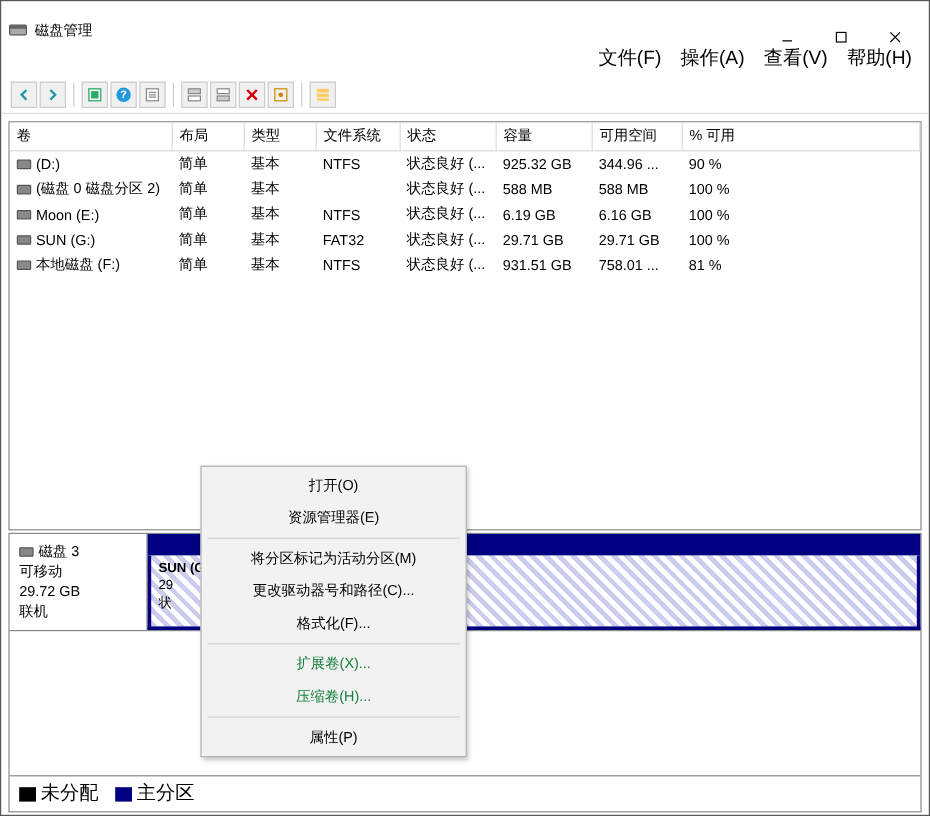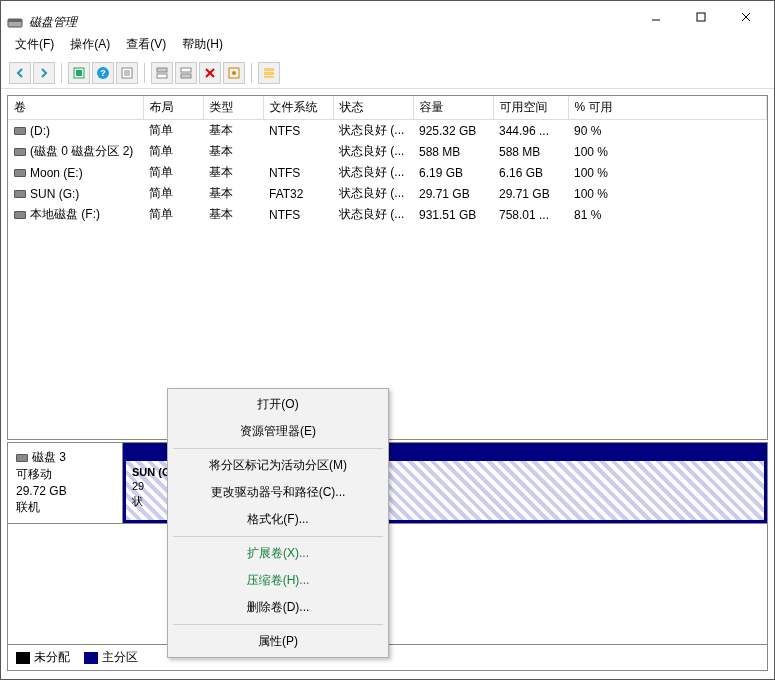--- a/index.html
+++ b/index.html
@@ -1,43 +1,43 @@
 <!DOCTYPE html>
 <html><head>
 <meta charset="utf-8">
 <style>
   * { box-sizing: border-box; margin: 0; padding: 0; }
   body { font-family: "Segoe UI", "Microsoft YaHei", sans-serif; font-size: 12px; background: #fff; }
   .window { width: 775px; height: 680px; border: 1px solid #555; position: relative; background: #fff; }
-  .titlebar { display: flex; align-items: flex-end; height: 30px; padding: 0 6px; font-style: italic; }
+  .titlebar { display: flex; align-items: flex-start; height: 30px; padding: 16px 6px; }
   .titlebar-icon { width: 16px; height: 16px; margin-right: 6px; display: inline-flex; align-items: center; justify-content: center; }
   .titlebar-title { flex: 1; font-size: 12px; }
   .title-controls { display: flex; gap: 0; }
   .title-btn { width: 45px; height: 28px; display: flex; align-items: center; justify-content: center; }
-  .menubar { display: flex; gap: 0; padding: 2px 6px; font-size: 12px; }
+  .menubar { display: flex; gap: 0; padding: 2px 6px; font-size: 16px; justify-content: flex-end; }
   .menubar span { padding: 3px 8px; }
   .toolbar { display: flex; gap: 2px; padding: 4px 8px; border-bottom: 1px solid #ddd; align-items: center; }
   .tbtn { width: 22px; height: 22px; border: 1px solid #ccc; display: flex; align-items: center; justify-content: center; background: #f0f0f0; }
   .tbtn svg { width: 14px; height: 14px; }
   .toolsep { width: 1px; height: 20px; background: #ccc; margin: 0 4px; }
   .content { padding: 6px; display: flex; flex-direction: column; gap: 2px; height: calc(100% - 90px); }
   .table-container { border: 1px solid #888; flex: 1; overflow: hidden; background: #fff; }
   table { width: 100%; border-collapse: collapse; font-size: 12px; }
   thead th { text-align: left; background: #fff; padding: 3px 6px; border-right: 1px solid #ddd; border-bottom: 1px solid #ddd; font-weight: normal; }
   tbody td { padding: 2px 6px; white-space: nowrap; }
   .disk-icon { display: inline-block; width: 12px; height: 8px; background: #888; border: 1px solid #555; border-radius: 1px; margin-right: 4px; vertical-align: middle; }
   .disk-area { border: 1px solid #888; min-height: 100px; background: #fff; position: relative; }
   .disk-row { display: flex; border-bottom: 1px solid #888; }
   .disk-info { width: 115px; padding: 6px 8px; border-right: 1px solid #888; font-size: 12px; line-height: 1.4; }
   .disk-info .dname { font-weight: normal; }
   .disk-info .disk-icon { vertical-align: middle; margin-right: 4px; }
   .disk-partitions { flex: 1; position: relative; }
   .part-header { height: 18px; background: #000080; color: #fff; padding: 2px 6px; font-size: 11px; }
   .part-body { border: 3px solid #000080; border-top: none; height: 62px; background: repeating-linear-gradient(45deg, #cce 0 4px, #fff 4px 8px); padding: 4px 6px; font-size: 11px; line-height: 1.3; }
-  .legend { padding: 4px 8px; font-size: 12px; border-top: 1px solid #888; display: flex; gap: 14px; }
+  .legend { padding: 4px 8px; font-size: 16px; border-top: 1px solid #888; display: flex; gap: 14px; }
   .legend-swatch { display: inline-block; width: 14px; height: 12px; vertical-align: middle; margin-right: 4px; }
   .sw-black { background: #000; }
   .sw-navy { background: #000080; }
   .context-menu { position: absolute; left: 166px; top: 387px; width: 222px; background: #f2f2f2; border: 1px solid #b0b0b0; box-shadow: 2px 2px 4px rgba(0,0,0,0.25); padding: 2px; font-size: 12px; z-index: 10; }
   .menu-item { padding: 5px 30px 5px 30px; text-align: center; }
   .menu-item.disabled { color: #15803d; }
   .menu-sep { height: 1px; background: #d0d0d0; margin: 3px 3px; }
   .highlight-box { position: absolute; border: 2px solid #e00000; pointer-events: none; }
 </style>
 </head>
@@ -246,21 +246,20 @@
   <div class="context-menu">
     <div class="menu-item enabled">打开(O)</div>
     <div class="menu-item enabled">资源管理器(E)</div>
     <div class="menu-sep"></div>
     <div class="menu-item enabled">将分区标记为活动分区(M)</div>
     <div class="menu-item enabled">更改驱动器号和路径(C)...</div>
     <div class="menu-item enabled">格式化(F)...</div>
     <div class="menu-sep"></div>
     <div class="menu-item disabled">扩展卷(X)...</div>
     <div class="menu-item disabled">压缩卷(H)...</div>
-    <div class="menu-item enabled">删除卷(D)...</div>
     <div class="menu-sep"></div>
     <div class="menu-item enabled">属性(P)</div>
 
   </div>
 
   <div class="highlight-box" style="left:171px; top:494px; width:210px; height:23px;"></div>
 
 </div>
 
 </body></html>

